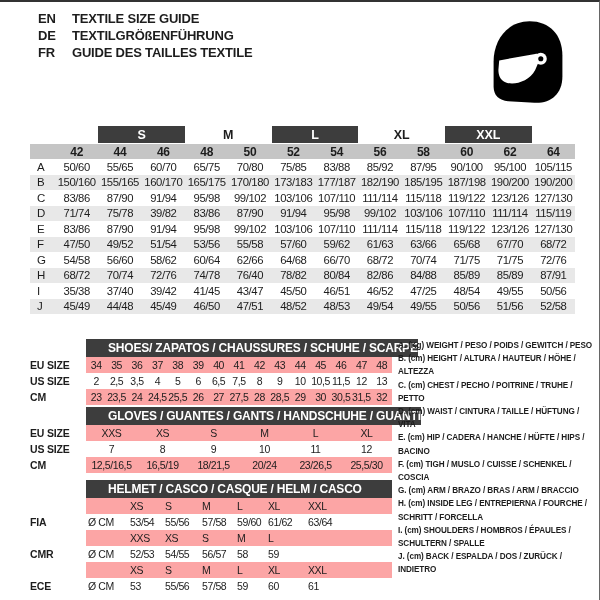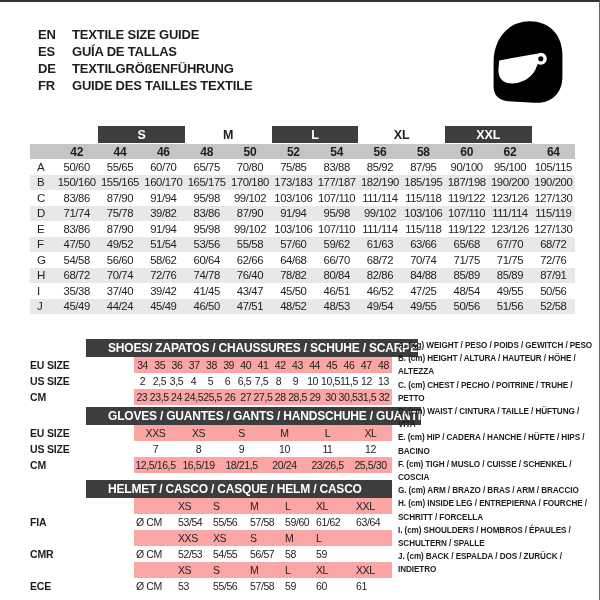--- a/index.html
+++ b/index.html
@@ -2,21 +2,21 @@
 <html><head>
 <meta charset="utf-8">
 <style>
   html,body{margin:0;padding:0;background:#fff;}
   body{width:600px;height:600px;font-family:"Liberation Sans",sans-serif;color:#1d1d1d;
        -webkit-font-smoothing:antialiased;}
   .page{position:relative;width:600px;height:600px;box-sizing:border-box;
         border-top:2px solid #333;border-right:1px solid #666;background:#fff;overflow:hidden;}
 
   
-  .lang-header{position:absolute;left:38px;top:24px;}
+  .lang-header{position:absolute;left:38px;top:8px;}
   .lang-row{display:flex;font-weight:bold;font-size:13px;line-height:17px;letter-spacing:-0.2px;}
   .lang-code{width:34px;flex:none;}
 
   
   .helmet-logo{position:absolute;left:488px;top:14px;width:80px;height:92px;}
 
   
   .size-table{position:absolute;left:30px;top:124px;width:545px;}
   .sgrid{display:grid;grid-template-columns:25px repeat(12,1fr);}
   .group-row{height:17px;margin-bottom:1px;}
@@ -36,21 +36,21 @@
 
   
   .lower-left{position:absolute;left:30px;top:337px;width:362px;}
   .trow{display:flex;align-items:center;}
   .gutter{width:56px;flex:none;font-weight:bold;font-size:10.5px;letter-spacing:-0.2px;}
   .cells{flex:1;display:grid;align-items:center;height:100%;}
   .band-row{height:18px;}
   .band{flex:1;background:#3d3d3d;color:#fff;font-weight:bold;font-size:12px;
         letter-spacing:-0.2px;height:100%;display:flex;align-items:center;padding-left:22px;
         white-space:nowrap;}
-  .vrow{height:16px;gap:48px;}
+  .vrow{height:16px;}
   .vrow .cells div{display:flex;align-items:center;justify-content:center;
         font-size:10.5px;letter-spacing:-0.4px;white-space:nowrap;}
   .vrow.shaded .cells{background:#fca5a5;}
   .cols15{grid-template-columns:repeat(15,1fr);}
   .cols6{grid-template-columns:repeat(6,1fr);}
   .helmet-cols{grid-template-columns:42px 35px 37px 35px 31px 40px auto;}
   .helmet-cols div{justify-content:flex-start !important;padding-left:2px;}
   .glove-gap{height:2px;}
   .helmet-gap{height:7px;}
 
@@ -61,24 +61,20 @@
 </style>
 </head>
 <body>
 
 <div class="page">
 
   <header class="lang-header" id="lang-header">
       <div class="lang-row">
         <span class="lang-code">EN</span>
         <span class="lang-title">TEXTILE SIZE GUIDE</span>
-      </div>
-      <div class="lang-row">
-        <span class="lang-code">ES</span>
-        <span class="lang-title">GUÍA DE TALLAS</span>
       </div>
       <div class="lang-row">
         <span class="lang-code">DE</span>
         <span class="lang-title">TEXTILGRÖßENFÜHRUNG</span>
       </div>
       <div class="lang-row">
         <span class="lang-code">FR</span>
         <span class="lang-title">GUIDE DES TAILLES TEXTILE</span>
       </div>
     </header>
@@ -248,21 +244,21 @@
         <div>46/51</div>
         <div>46/52</div>
         <div>47/25</div>
         <div>48/54</div>
         <div>49/55</div>
         <div>50/56</div>
       </div>
       <div class="sgrid data-row shaded">
         <div class="letter">J</div>
         <div>45/49</div>
-        <div>44/24</div>
+        <div>44/48</div>
         <div>45/49</div>
         <div>46/50</div>
         <div>47/51</div>
         <div>48/52</div>
         <div>48/53</div>
         <div>49/54</div>
         <div>49/55</div>
         <div>50/56</div>
         <div>51/56</div>
         <div>52/58</div>

